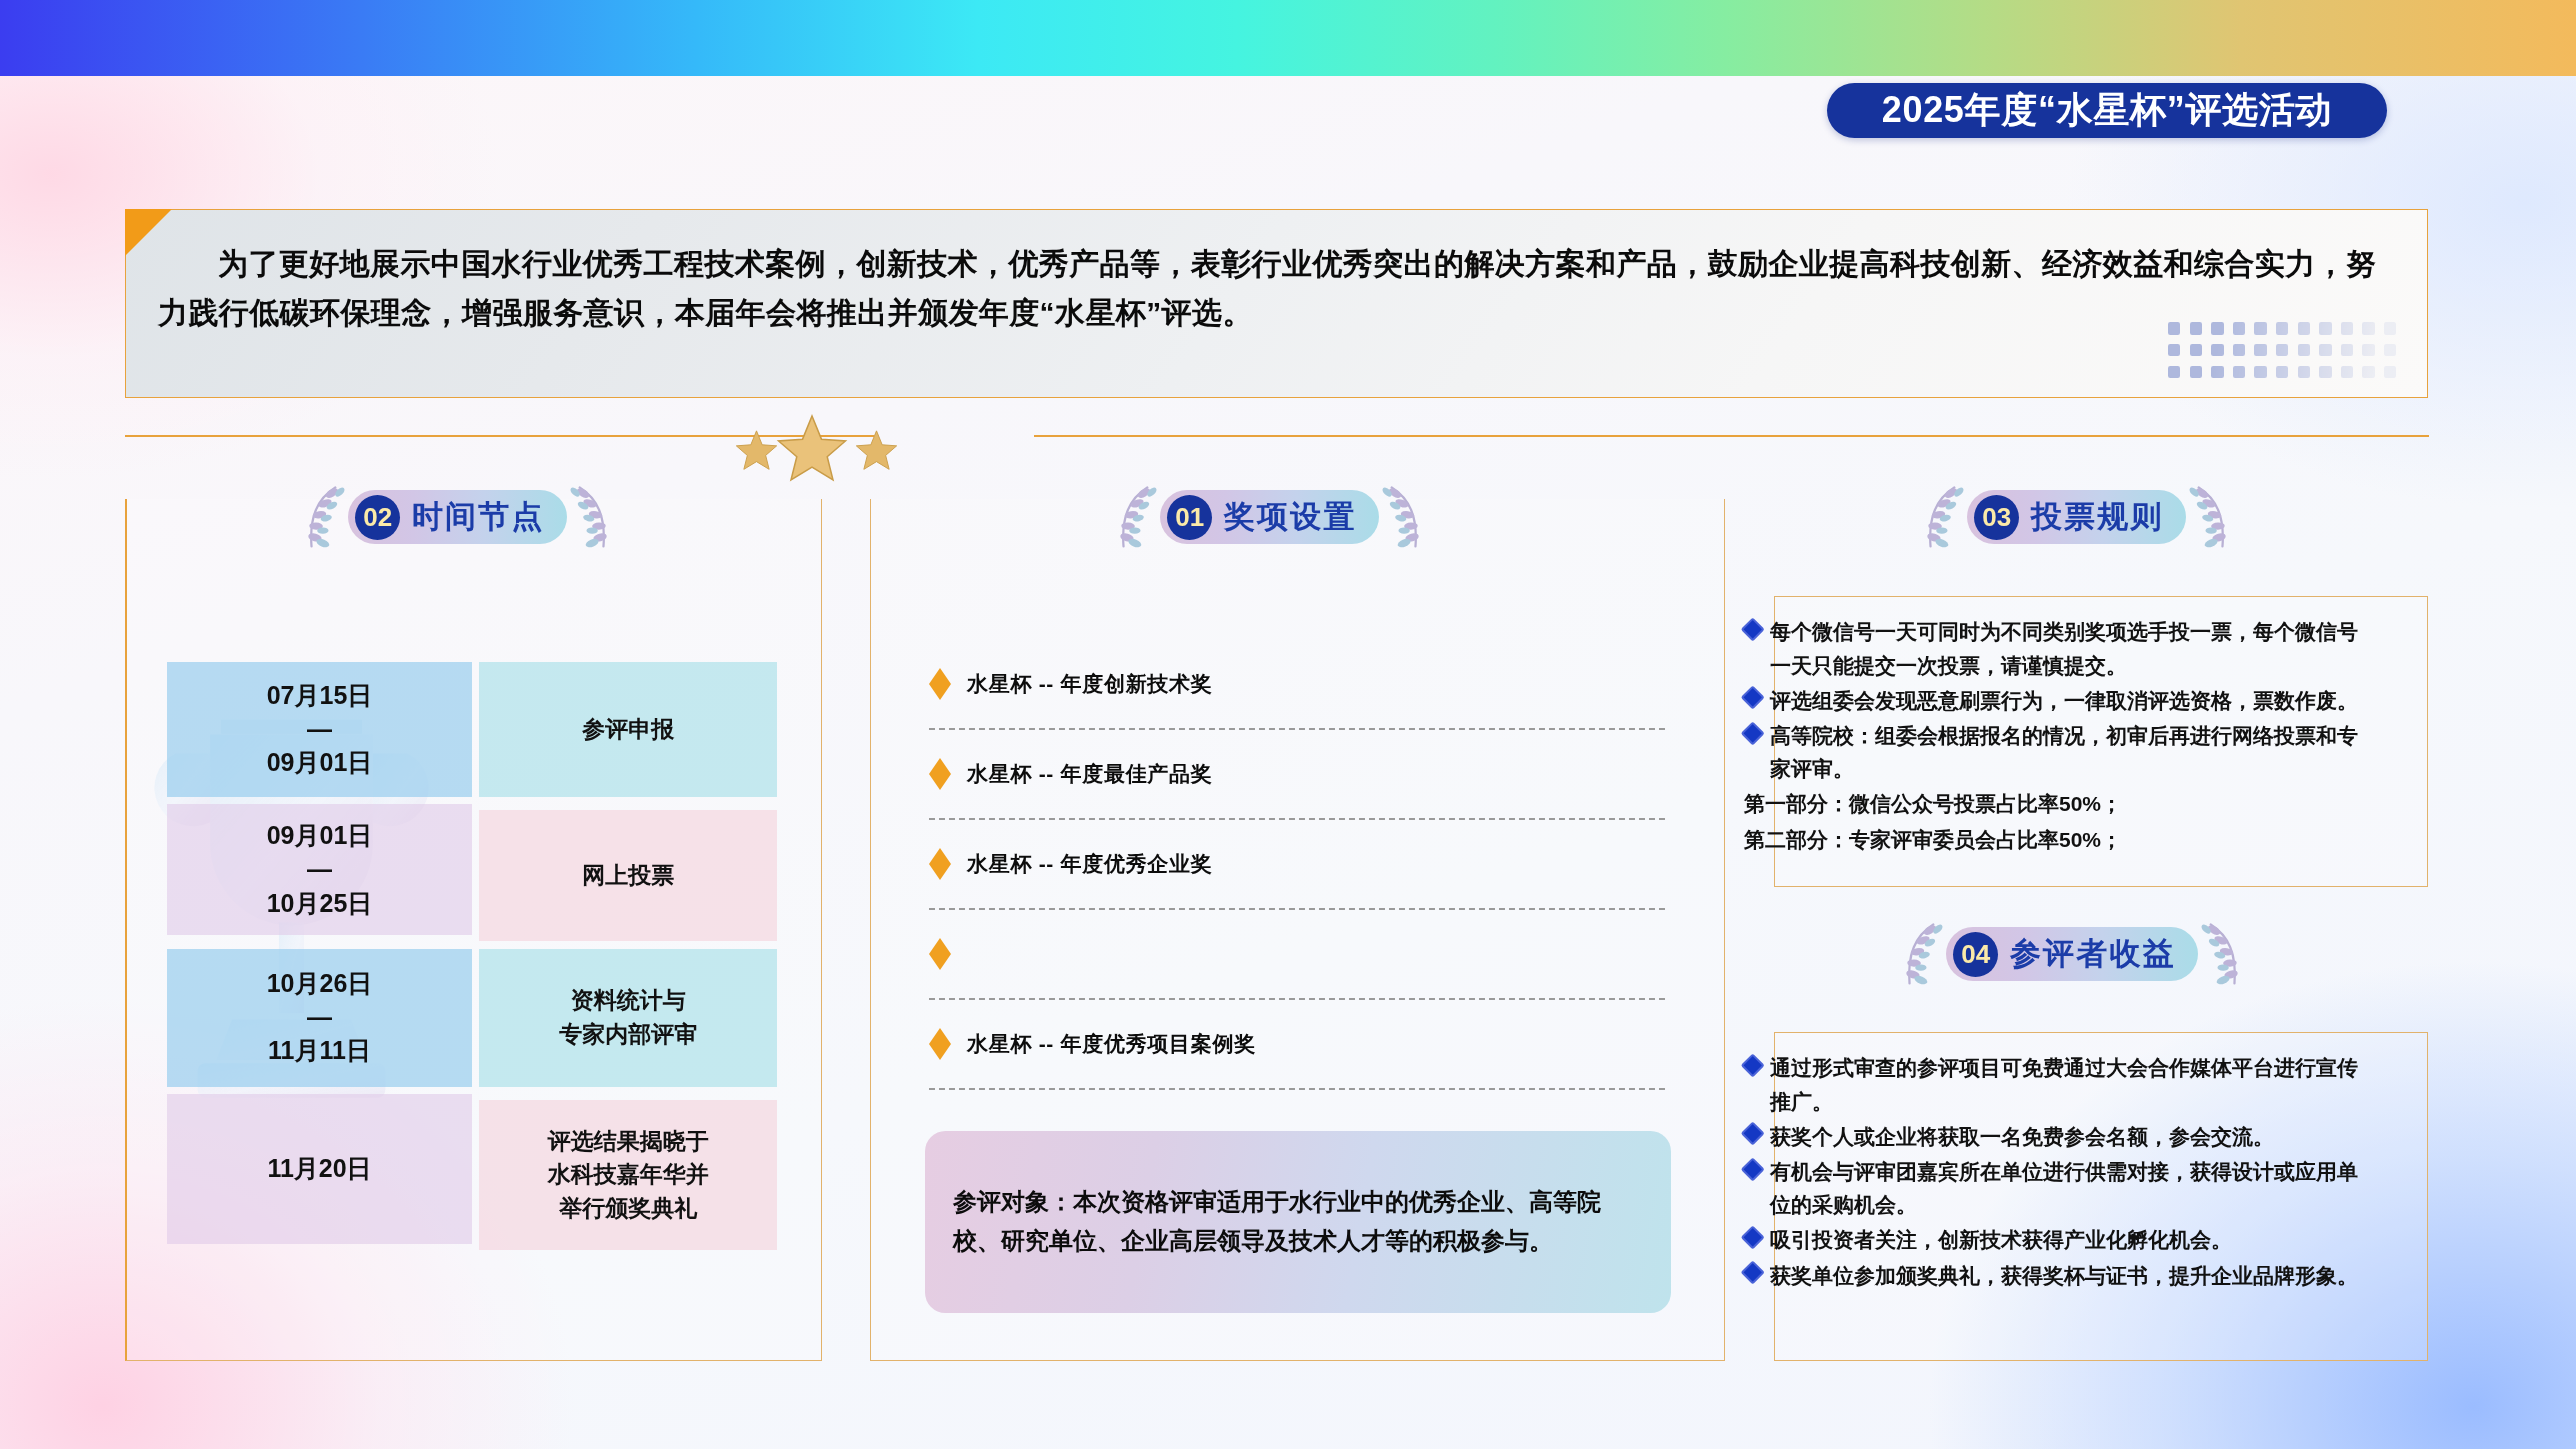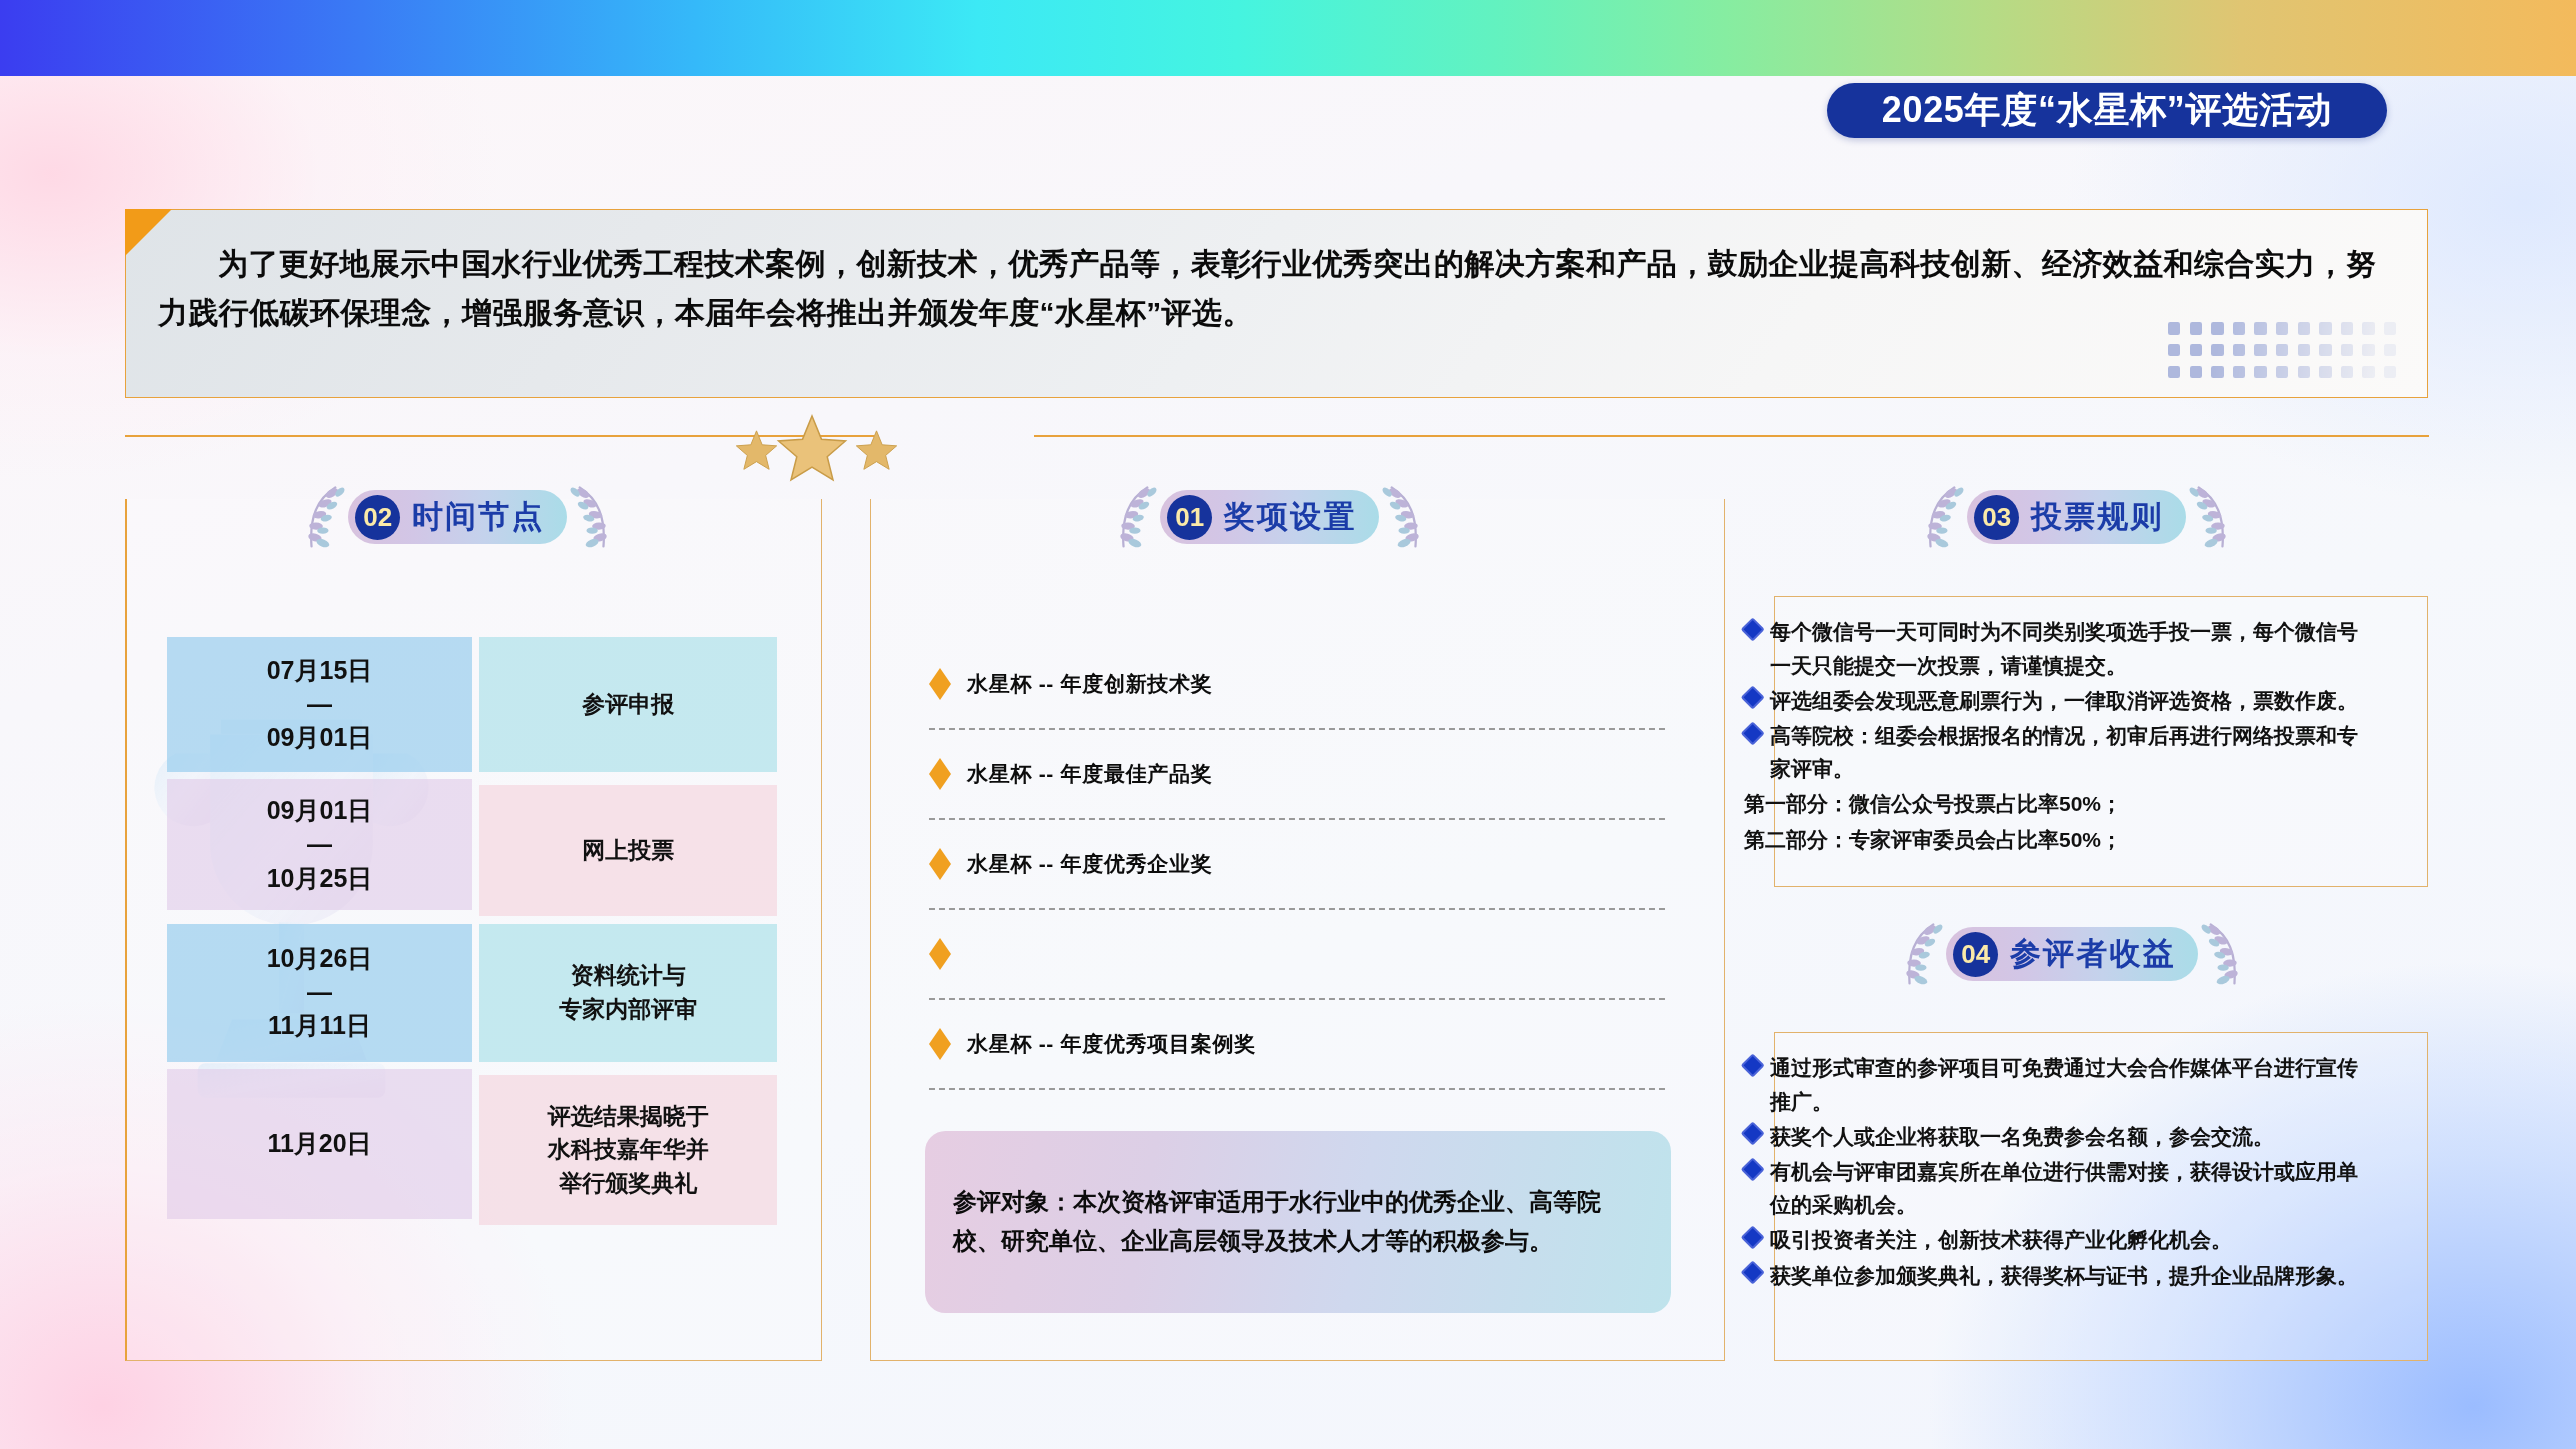--- a/index.html
+++ b/index.html
@@ -104,21 +104,21 @@
   .tl-date, .tl-desc{
     display:flex; align-items:center; justify-content:center; text-align:center;
     font-weight:700; color:#111; padding:5.8px;
   }
   .tl-date{ width:305px; font-size:25px; line-height:1.35; }
   .tl-desc{ width:298px; font-size:23px; line-height:1.45; }
   .tl-row.c1 .tl-date{ background:rgba(155,206,238,0.72); }
   .tl-row.c1 .tl-desc{ background:rgba(176,226,234,0.72); }
   .tl-row.c2 .tl-date{ background:rgba(224,203,232,0.62); }
   .tl-row.c2 .tl-desc{ background:rgba(244,212,222,0.66);margin-top:6px; }
-  .tl-row.h1 .tl-date,.tl-row.h1 .tl-desc{ height:135px; }
+  .tl-row.h1 .tl-date,.tl-row.h1 .tl-desc{ height:135px;margin-top:25px; }
   .tl-row.h2 .tl-date,.tl-row.h2 .tl-desc{ height:131px; }
   .tl-row.h3 .tl-date,.tl-row.h3 .tl-desc{ height:138px; }
   .tl-row.h4 .tl-date,.tl-row.h4 .tl-desc{ height:150px; }
   .cup{
     position:absolute; left:135px; top:618px; width:313px; height:734px; pointer-events:none;
     opacity:.55;
   }
 
   
   .awards{ position:absolute; left:929px; top:640px; width:736px; }

